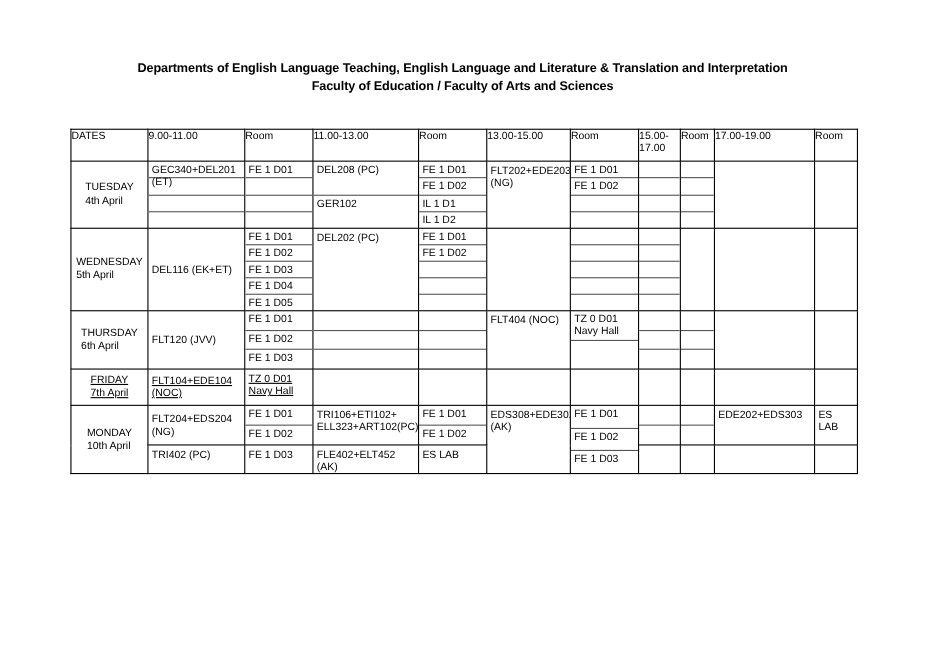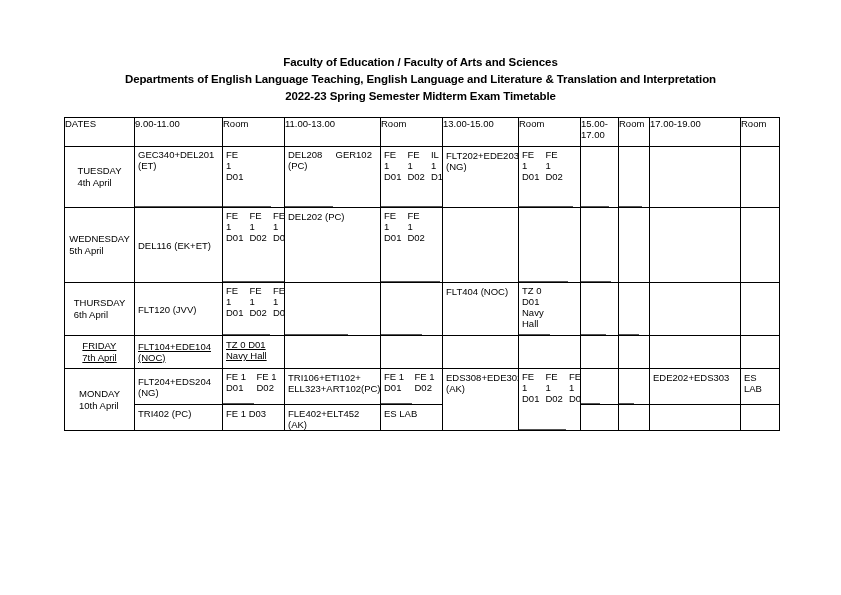--- a/index.html
+++ b/index.html
@@ -62,21 +62,21 @@
     font-weight: bold;
     font-size: 9.5px;
     padding: 4px 3px 2px 3px;
     vertical-align: middle;
     line-height: 11px;
   }
 
   
   .stack {
     display: flex;
-    flex-direction: row;
+    flex-direction: column;
     height: 100%;
   }
   .stack > .sub {
     flex: 1 1 0;
     border-bottom: 1.1px solid #555555;
     padding: 2px 3px 0 3px;
     line-height: 11px;
     box-sizing: border-box;
     min-height: 0;
   }
@@ -112,23 +112,22 @@
   tr.r-wed    td { height: 74px; }
   tr.r-thu    td { height: 52px; }
   tr.r-fri    td { height: 32px; text-decoration: underline; }
   tr.r-mon-a  td { height: 35px; }
   tr.r-mon-b  td { height: 18px; }
 </style>
 </head>
 <body>
 
 <div class="heading">
+  <div>Departments of English Language Teaching, English Language and Literature &amp; Translation and Interpretation</div>
   <div>Faculty of Education / Faculty of Arts and Sciences</div>
-  <div>Departments of English Language Teaching, English Language and Literature &amp; Translation and Interpretation</div>
-  <div>2022-23 Spring Semester Midterm Exam Timetable</div>
 </div>
 
 <div class="table-wrap">
 <table class="timetable">
   <colgroup>
     <col style="width:70px">
     <col style="width:88px">
     <col style="width:62px">
     <col style="width:96px">
     <col style="width:62px">

